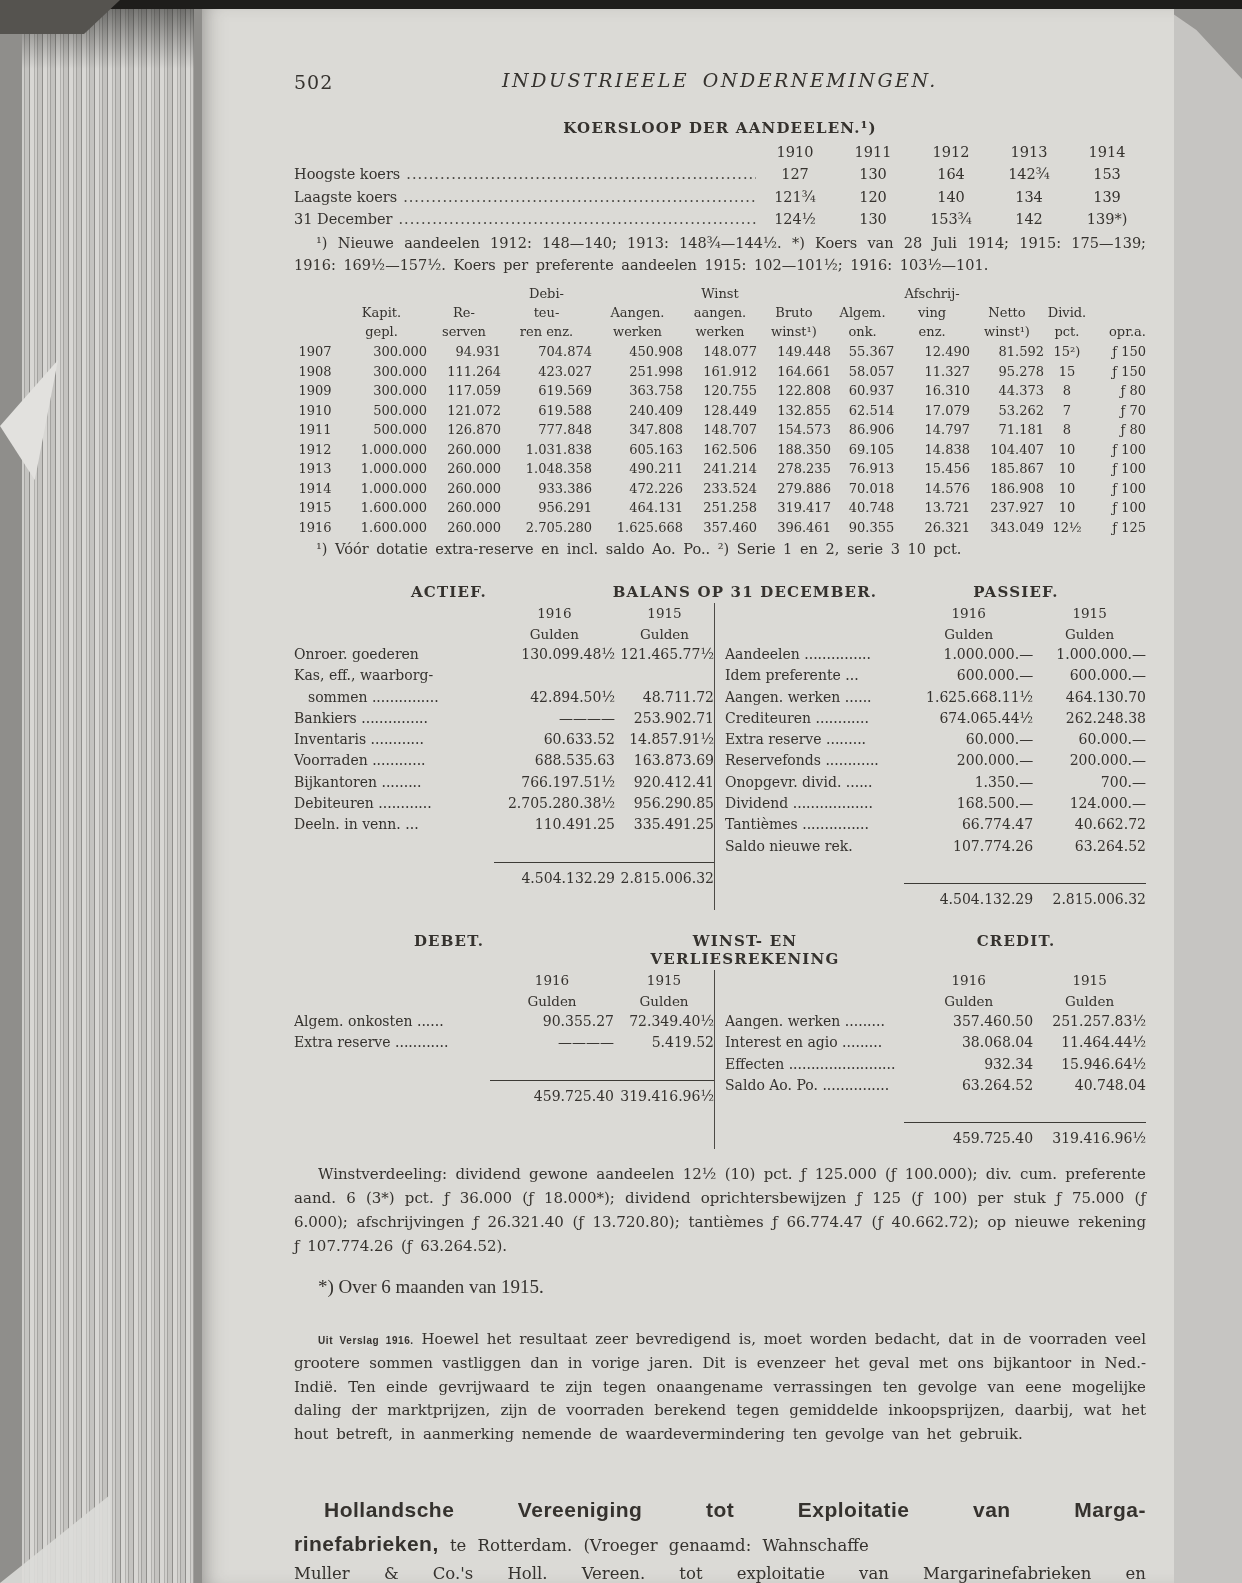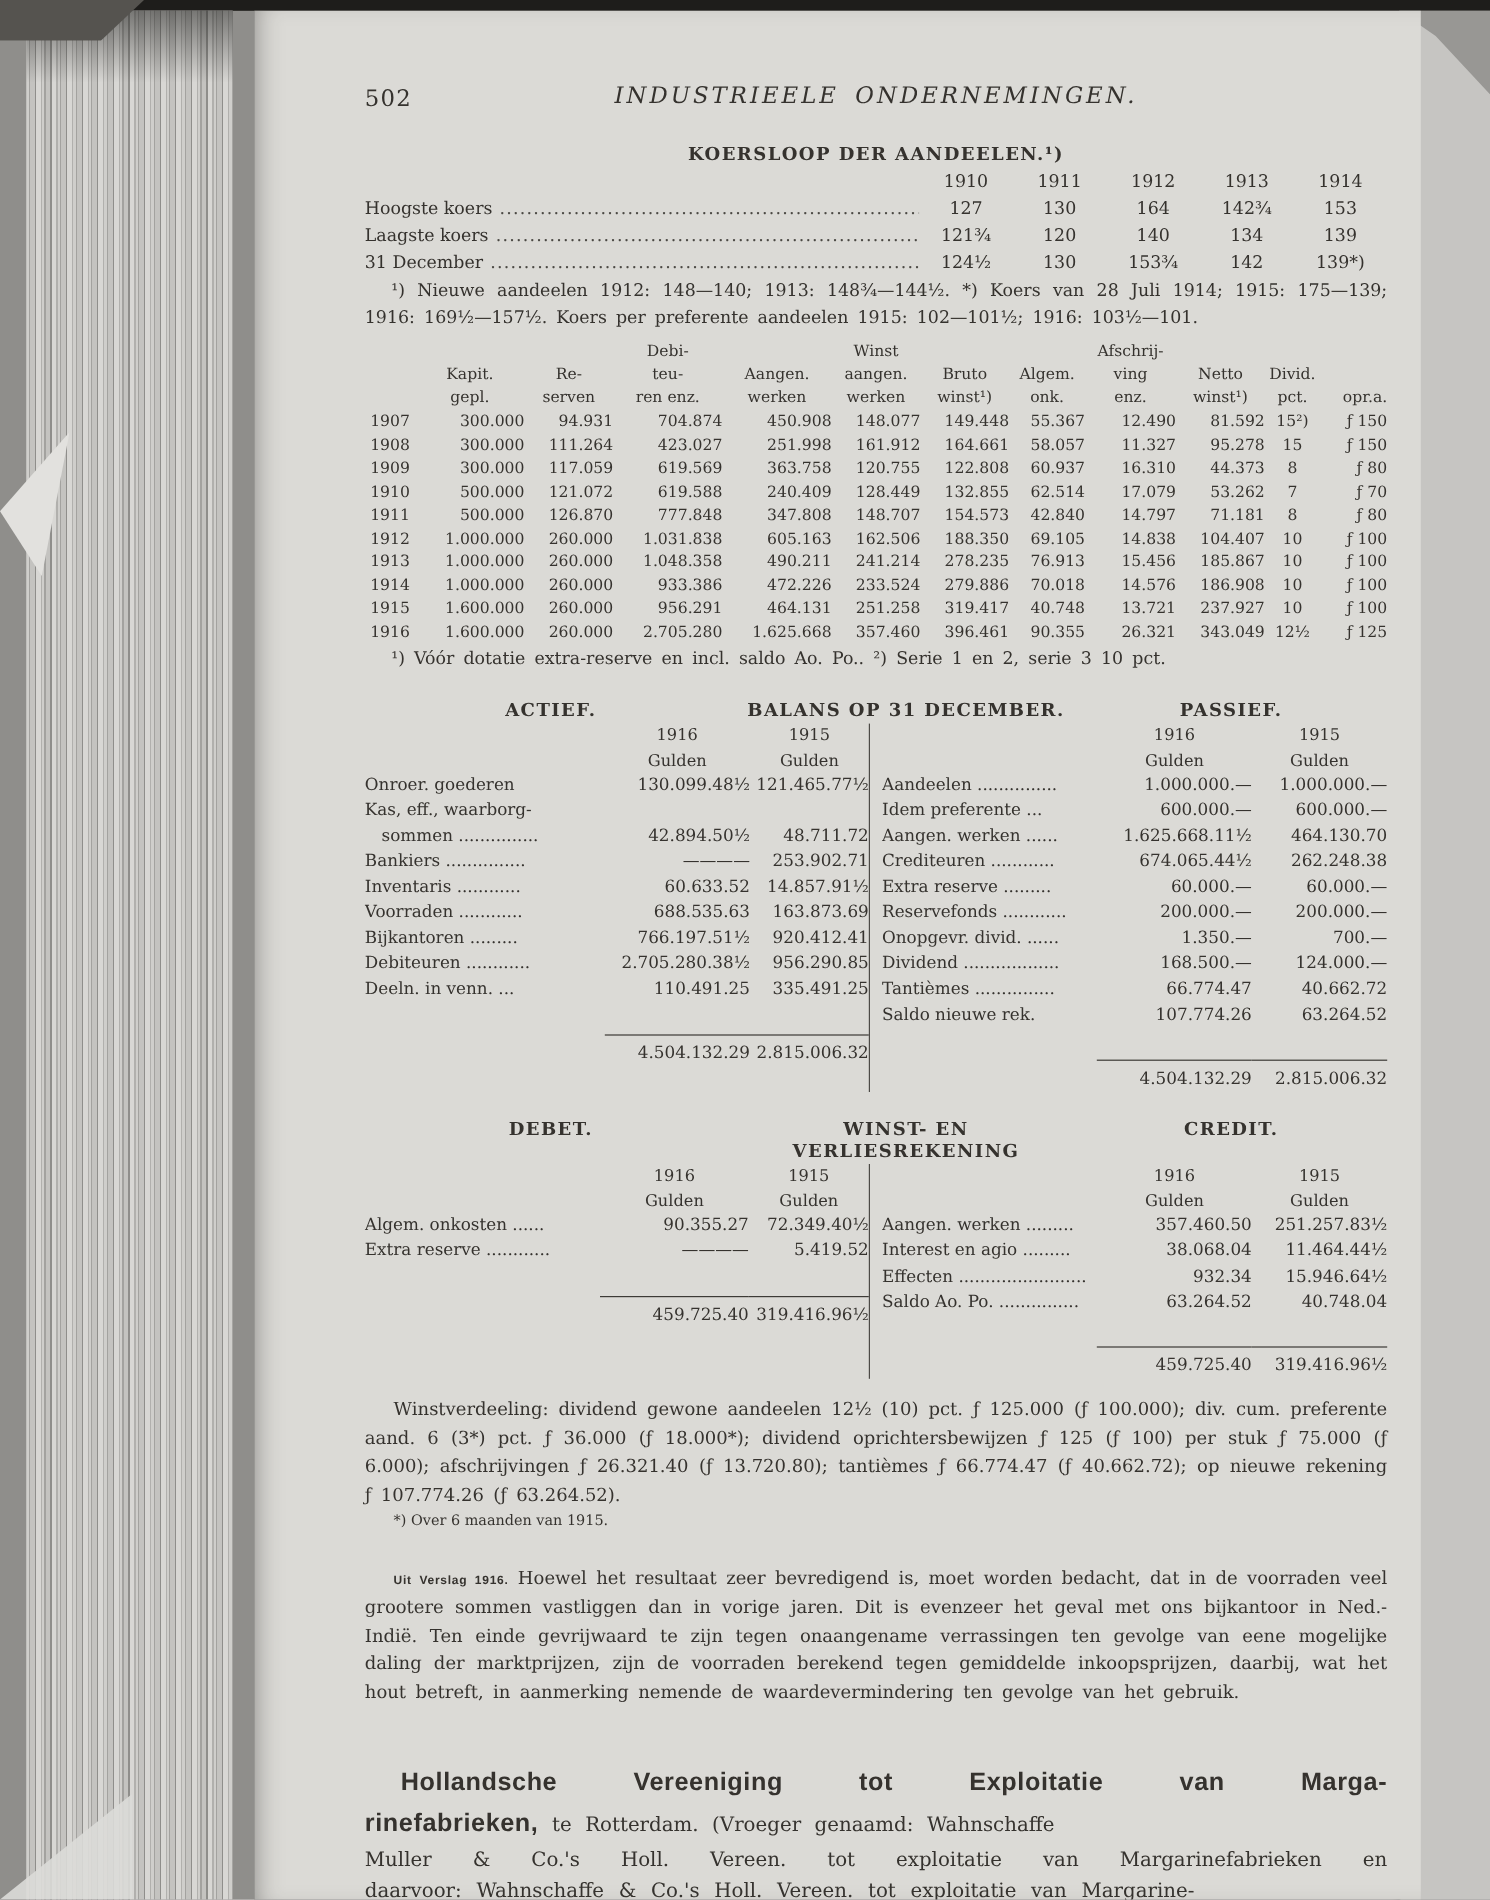--- a/index.html
+++ b/index.html
@@ -22,21 +22,21 @@
   .corner-sliver-1{position:absolute;left:0;top:360px;width:58px;height:120px;background:#e2e1de;
     clip-path:polygon(100% 0,0 55%,60% 100%);}
   .corner-sliver-2{position:absolute;left:0;top:1495px;width:110px;height:88px;background:#dcdbd8;
     clip-path:polygon(0 100%,100% 0,100% 100%);opacity:.9;}
   .right-strip{position:absolute;left:1166px;top:9px;width:76px;height:1574px;background:#c6c5c2;}
   .right-strip-line{position:absolute;left:1160px;top:9px;width:7px;height:1574px;
     background:linear-gradient(90deg,rgba(60,58,55,.0),rgba(60,58,55,.45));}
   .right-top-dark{position:absolute;left:1166px;top:9px;width:76px;height:70px;background:#8c8b88;
     clip-path:polygon(0 0,100% 0,100% 100%,40% 30%);opacity:.8;}
   
-  .page{position:absolute;left:212px;top:9px;width:972px;height:1574px;background:#dbdad6;
+  .page{position:absolute;left:202px;top:9px;width:972px;height:1574px;background:#dbdad6;
     box-shadow:inset 14px 0 22px -14px rgba(50,48,45,.5);
     padding:60px 28px 0 92px;box-sizing:border-box;}
   .content{width:852px;}
   
   .pg-head{position:relative;height:30px;margin-bottom:18px;}
   .pg-num{position:absolute;left:0;top:2px;font-size:19px;letter-spacing:1px;}
   .pg-title{text-align:center;font-style:italic;font-size:19px;letter-spacing:2.5px;word-spacing:5px;}
   
   .k-title{text-align:center;font-weight:bold;font-size:15px;letter-spacing:1.2px;margin:20px 0 4px 0;}
   table{border-collapse:collapse;}
@@ -76,21 +76,21 @@
   .bal-l .lbl{width:196px;}
   .bal-l .num1{width:124px;}
   .bal-l .num2{width:100px;}
   .bal-r .lbl{width:178px;}
   .bal-r .num1{width:128px;}
   .bal-r .num2{width:112px;}
   
   .para{font-size:15px;line-height:1.58;text-align:justify;word-spacing:3px;}
   .para .ind{display:inline-block;width:24px;}
   .wv-para{margin-top:14px;}
-  .star-line{font-size:12px;margin-top:2px;}
+  .star-line{font-size:19px;margin-top:18px;font-family:Liberation Serif, serif;}
   .star-line .ind{display:inline-block;width:24px;}
   .verslag{margin-top:30px;}
   .verslag b{font-family:Liberation Sans, sans-serif;font-size:10px;letter-spacing:.6px;}
   
   .company{margin-top:46px;}
   .company .l{line-height:1.62;}
   .c-bold{font-family:"Liberation Sans","DejaVu Sans",sans-serif;font-weight:bold;font-size:21px;letter-spacing:.5px;}
   .c-serif{font-size:16.5px;word-spacing:6px;}
   .jline{text-align:justify;text-align-last:justify;}
   .l1{padding-left:30px;}
@@ -286,21 +286,21 @@
             <td class="c-opr">ƒ 70</td>
           </tr>
     <tr>
             <td class="c-yr">1911</td>
             <td class="num">500.000</td>
             <td class="num">126.870</td>
             <td class="num">777.848</td>
             <td class="num">347.808</td>
             <td class="num">148.707</td>
             <td class="num">154.573</td>
-            <td class="num">42.840</td>
+            <td class="num">86.906</td>
             <td class="num">14.797</td>
             <td class="num">71.181</td>
             <td class="c-pct">8</td>
             <td class="c-opr">ƒ 80</td>
           </tr>
     <tr>
             <td class="c-yr">1912</td>
             <td class="num">1.000.000</td>
             <td class="num">260.000</td>
             <td class="num">1.031.838</td>

